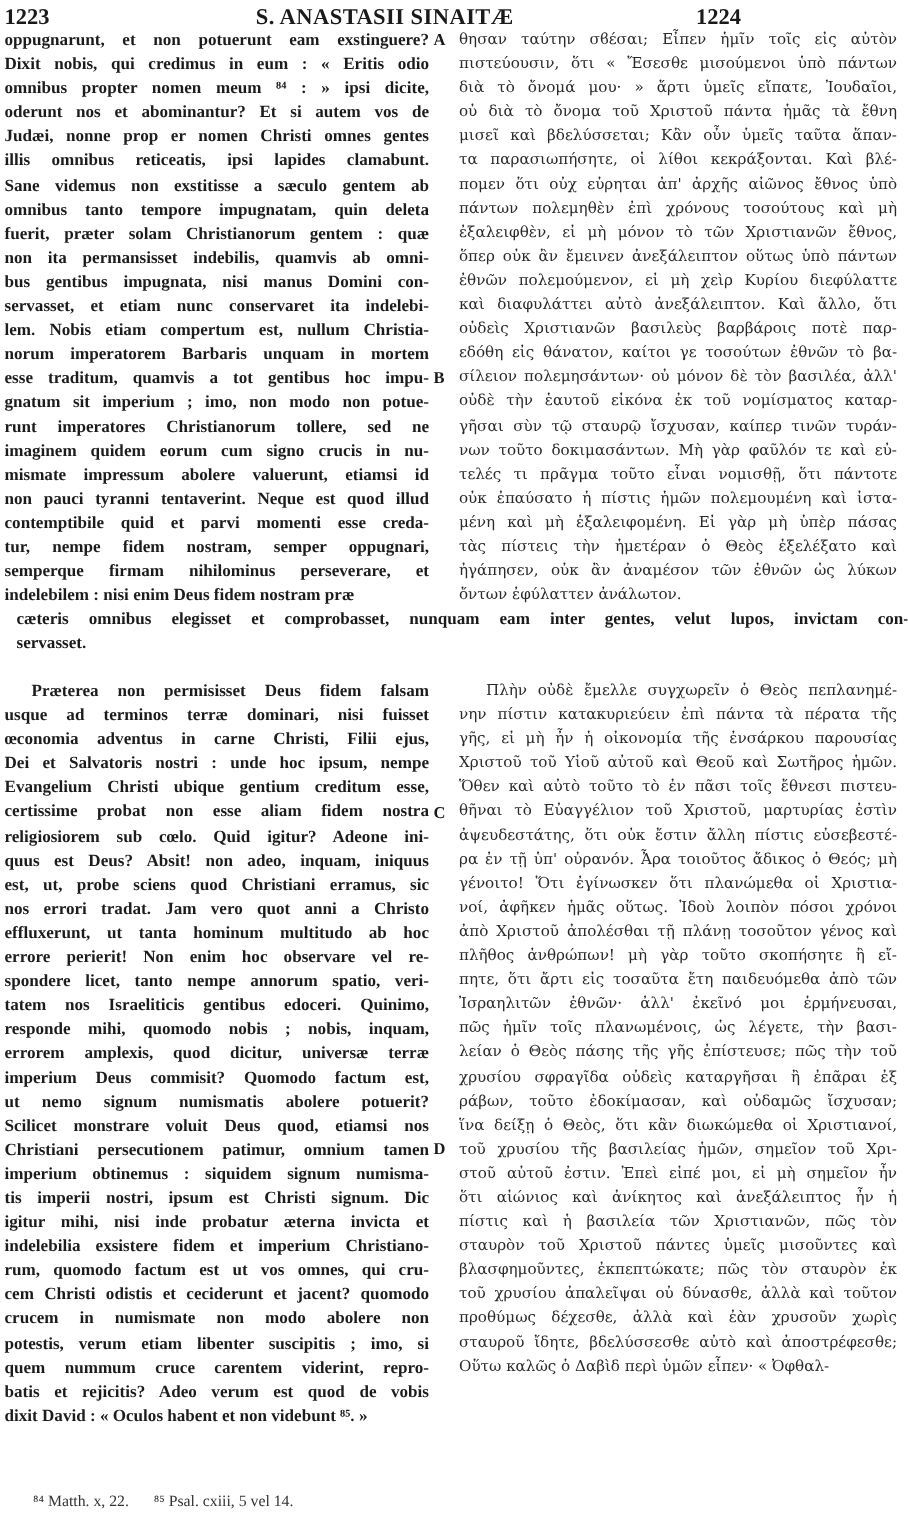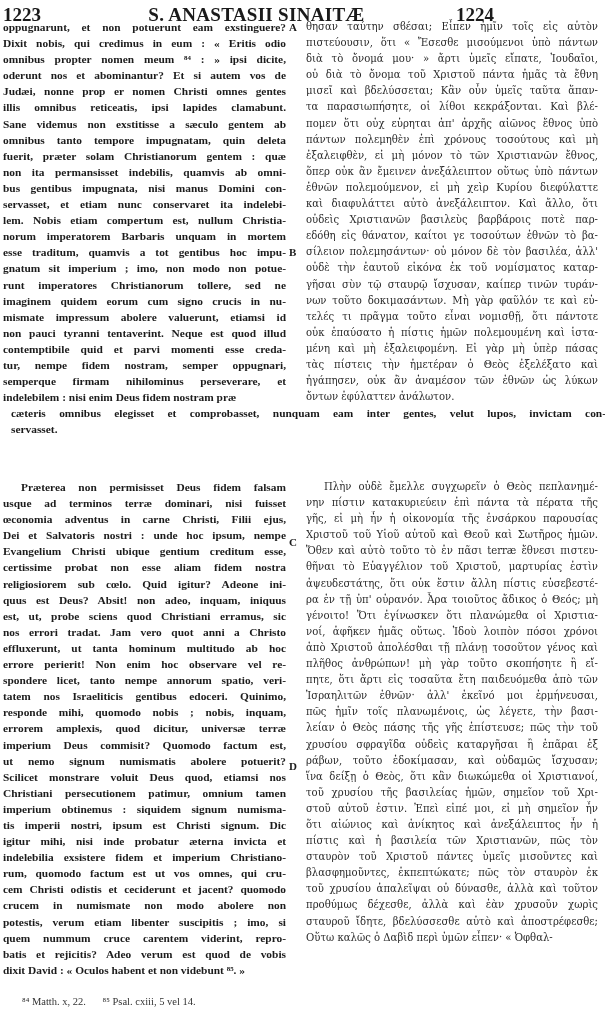--- a/index.html
+++ b/index.html
@@ -1,27 +1,27 @@
 <!DOCTYPE html>
 <html><head>
 <meta charset="utf-8">
 <style>
   html, body { margin:0; padding:0; background:#ffffff; }
   body { width:605px; height:1024px; position:relative; overflow:hidden;
          font-family:"Liberation Serif","DejaVu Serif",serif; color:#1a1a1a; }
-  .hdr { position:absolute; top:4px; left:0; width:513px; height:16px; font-size:19px; font-weight:bold;font-family:Liberation Serif, serif; }
+  .hdr { position:absolute; top:4px; left:0; width:513px; height:16px; font-size:15px; font-weight:bold;font-family:Liberation Serif, serif; }
   .hdr .pl { position:absolute; left:3px; top:0; }
   .hdr .pr { position:absolute; right:19px; top:0; }
   .hdr .title { position:absolute; left:0; right:0; text-align:center; top:0; letter-spacing:0.3px; }
   .col { position:absolute; font-size:11.4px; line-height:16.1px; text-align:justify; }
   .col .ln { display:block; height:16.1px; white-space:nowrap; text-align-last:justify; overflow:hidden; }
   .col .ln.last { text-align-last:left; }
   .lat { left:3px; width:283px; font-weight:bold; color:#1c1c1c; }
   .grk { left:306px; width:292px; font-family:"DejaVu Serif",serif; font-size:10.1px; color:#2a2a2a; }
-  .indent { padding-left:18px;margin-top:26px; }
+  .indent { padding-left:18px; }
   .full { position:absolute; left:11px; width:595px; font-size:11.4px; line-height:16.1px; font-weight:bold; white-space:nowrap; }
   .full .ln { display:block; height:16.1px; text-align-last:justify; }
   .full .ln.last { text-align-last:left; }
   .marg { position:absolute; left:289px; font-size:11px; font-weight:bold; }
   .foot { position:absolute; left:22px; top:996px; font-size:10.5px; color:#333; white-space:nowrap; }
   .foot span { margin-right:14px; }
 </style>
 </head>
 <body>
 
@@ -120,21 +120,21 @@
     <span class="ln">potestis, verum etiam libenter suscipitis ; imo, si</span>
     <span class="ln">quem nummum cruce carentem viderint, repro-</span>
     <span class="ln">batis et rejicitis? Adeo verum est quod de vobis</span>
     <span class="ln last">dixit David : « Oculos habent et non videbunt ⁸⁵. »</span>
   </div>
 <div class="col grk" id="grkBot" style="top:453px;">
     <span class="ln indent">Πλὴν οὐδὲ ἔμελλε συγχωρεῖν ὁ Θεὸς πεπλανημέ-</span>
     <span class="ln">νην πίστιν κατακυριεύειν ἐπὶ πάντα τὰ πέρατα τῆς</span>
     <span class="ln">γῆς, εἰ μὴ ἦν ἡ οἰκονομία τῆς ἐνσάρκου παρουσίας</span>
     <span class="ln">Χριστοῦ τοῦ Υἱοῦ αὐτοῦ καὶ Θεοῦ καὶ Σωτῆρος ἡμῶν.</span>
-    <span class="ln">Ὅθεν καὶ αὐτὸ τοῦτο τὸ ἐν πᾶσι terræ ἔθνεσι πιστευ-</span>
+    <span class="ln">Ὅθεν καὶ αὐτὸ τοῦτο τὸ ἐν πᾶσι τοῖς ἔθνεσι πιστευ-</span>
     <span class="ln">θῆναι τὸ Εὐαγγέλιον τοῦ Χριστοῦ, μαρτυρίας ἐστὶν</span>
     <span class="ln">ἀψευδεστάτης, ὅτι οὐκ ἔστιν ἄλλη πίστις εὐσεβεστέ-</span>
     <span class="ln">ρα ἐν τῇ ὑπ' οὐρανόν. Ἆρα τοιοῦτος ἄδικος ὁ Θεός; μὴ</span>
     <span class="ln">γένοιτο! Ὅτι ἐγίνωσκεν ὅτι πλανώμεθα οἱ Χριστια-</span>
     <span class="ln">νοί, ἀφῆκεν ἡμᾶς οὕτως. Ἰδοὺ λοιπὸν πόσοι χρόνοι</span>
     <span class="ln">ἀπὸ Χριστοῦ ἀπολέσθαι τῇ πλάνῃ τοσοῦτον γένος καὶ</span>
     <span class="ln">πλῆθος ἀνθρώπων! μὴ γὰρ τοῦτο σκοπήσητε ἢ εἴ-</span>
     <span class="ln">πητε, ὅτι ἄρτι εἰς τοσαῦτα ἔτη παιδευόμεθα ἀπὸ τῶν</span>
     <span class="ln">Ἰσραηλιτῶν ἐθνῶν· ἀλλ' ἐκεῖνό μοι ἑρμήνευσαι,</span>
     <span class="ln">πῶς ἡμῖν τοῖς πλανωμένοις, ὡς λέγετε, τὴν βασι-</span>

